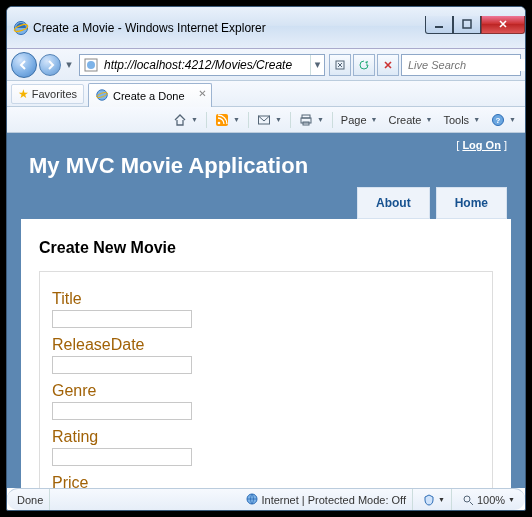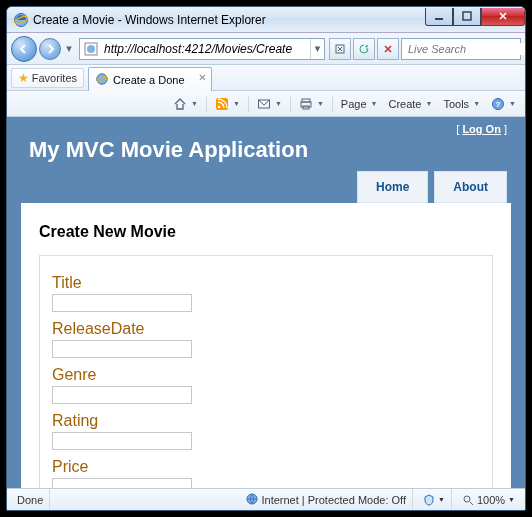--- a/index.html
+++ b/index.html
@@ -1,20 +1,20 @@
 <!DOCTYPE html>
 <html><head>
 <meta charset="utf-8">
 <style>
   * { box-sizing: border-box; }
   html, body { margin:0; padding:0; font-family: "Segoe UI", Tahoma, sans-serif; font-size:11px; background:#000; }
   .outer { width:532px; height:517px; background:#000; position:relative; padding:6px; }
   .window { width:520px; height:505px; background:#fff; border:1px solid #3b5a7a; border-radius:6px 6px 2px 2px; overflow:hidden; display:flex; flex-direction:column; box-shadow:0 0 6px rgba(0,0,0,.5);}
   
-  .titlebar { height:26px; background:linear-gradient(#e9f1fb,#d6e4f4 45%,#cfe0f3 46%,#e6eef9); display:flex; align-items:center; padding:0 0 0 6px; border-bottom:1px solid #aac; }
+  .titlebar { height:42px; background:linear-gradient(#e9f1fb,#d6e4f4 45%,#cfe0f3 46%,#e6eef9); display:flex; align-items:center; padding:0 0 0 6px; border-bottom:1px solid #aac; }
   .titlebar .ie-icon { width:16px; height:16px; margin-right:4px; }
   .titlebar .title { flex:1; color:#000; font-size:12px; }
   .win-btns { display:flex; height:18px; margin-top:-6px;}
   .win-btn { width:28px; height:18px; border:1px solid #345; border-top:none; background:linear-gradient(#dce8f7,#bcd2ec); display:flex; align-items:center; justify-content:center; color:#345;}
   .win-btn.min{border-radius:0 0 0 3px;}
   .win-btn.close { width:44px; background:linear-gradient(#e79,#c33 45%,#b22 46%,#d55); color:#fff; border-radius:0 0 3px 0; border-color:#833;}
   .win-btn svg{width:10px;height:10px;}
   
   .navrow { height:32px; background:linear-gradient(#f3f7fd,#e6eef8); display:flex; align-items:center; padding:0 4px; gap:2px; border-bottom:1px solid #bcd;}
   .navarrow { width:26px; height:26px; border-radius:50%; background:radial-gradient(circle at 35% 30%, #cfe3fb, #7fb1e6 55%, #4a86c8); border:1px solid #3a6fa8; display:flex; align-items:center; justify-content:center; color:#fff;}
@@ -50,21 +50,21 @@
   h1.apptitle{color:#fff;font-size:22px;font-weight:bold;margin:2px 0 8px 22px;font-family:Arial,sans-serif;}
   .menu{display:flex;justify-content:flex-end;gap:6px;padding:0 18px 0 0;}
   .menu a{display:block;background:#eef3fa;color:#16518f;font-weight:bold;font-size:12px;padding:8px 18px;text-decoration:none;border:1px solid #d6e2f0;}
   .maincontent{background:#fff;margin:0 14px 14px 14px;padding:14px 18px 14px 18px;min-height:320px;}
   h2.pageheading{font-size:16px;font-weight:bold;margin:6px 0 14px 0;font-family:Arial,sans-serif;}
   fieldset{border:1px solid #ddd;padding:10px 12px 14px 12px;margin:0 0 12px 0;}
   .fld-label{color:#a16207;font-size:16px;margin:8px 0 2px 0;display:block;}
   .fld-input{width:140px;height:18px;border:1px solid #c8c8c8;background:#fff;padding:1px 3px;font-size:12px;}
   .submit-btn{margin-top:10px;height:22px;padding:0 12px;border:1px solid #888;border-radius:3px;background:linear-gradient(#f8f8f8,#e4e4e4);font-size:11px;color:#333;}
   
-  .status{height:22px;background:linear-gradient(#f6f9fe,#e6eef8);border-top:1px solid #bcd;display:flex;align-items:center;font-size:11px;color:#333;padding:0 4px;gap:4px;}
+  .status{height:22px;background:linear-gradient(#f6f9fe,#e6eef8);border-top:1px solid #bcd;display:flex;align-items:center;font-size:11px;color:#333;padding:0 4px;gap:4px;border-radius:11px;}
   .status .cell{padding:0 6px;border-right:1px solid #cdd;height:100%;display:flex;align-items:center;gap:3px;}
   .status .spacer{flex:1;}
   .status svg{width:12px;height:12px;}
   .ie-e{fill:#2e6db5;}
 </style>
 </head>
 <body>
 
 <div class="outer">
 <div class="window">
@@ -214,22 +214,22 @@
           </svg>
           <span class="dd">▼</span>
         </div>
   </div>
 
   <div class="client">
     <div class="page">
       <div class="logon">[ <a href="#">Log On</a> ]</div>
       <h1 class="apptitle">My MVC Movie Application</h1>
       <div class="menu">
+        <a href="#">About</a>
         <a href="#">Home</a>
-        <a href="#">About</a>
       </div>
       <div class="maincontent">
         <h2 class="pageheading">Create New Movie</h2>
         <fieldset>
           <label class="fld-label">Title</label>
           <input class="fld-input" type="text" style="">
           <label class="fld-label">ReleaseDate</label>
           <input class="fld-input" type="text" style="">
           <label class="fld-label">Genre</label>
           <input class="fld-input" type="text" style="">

